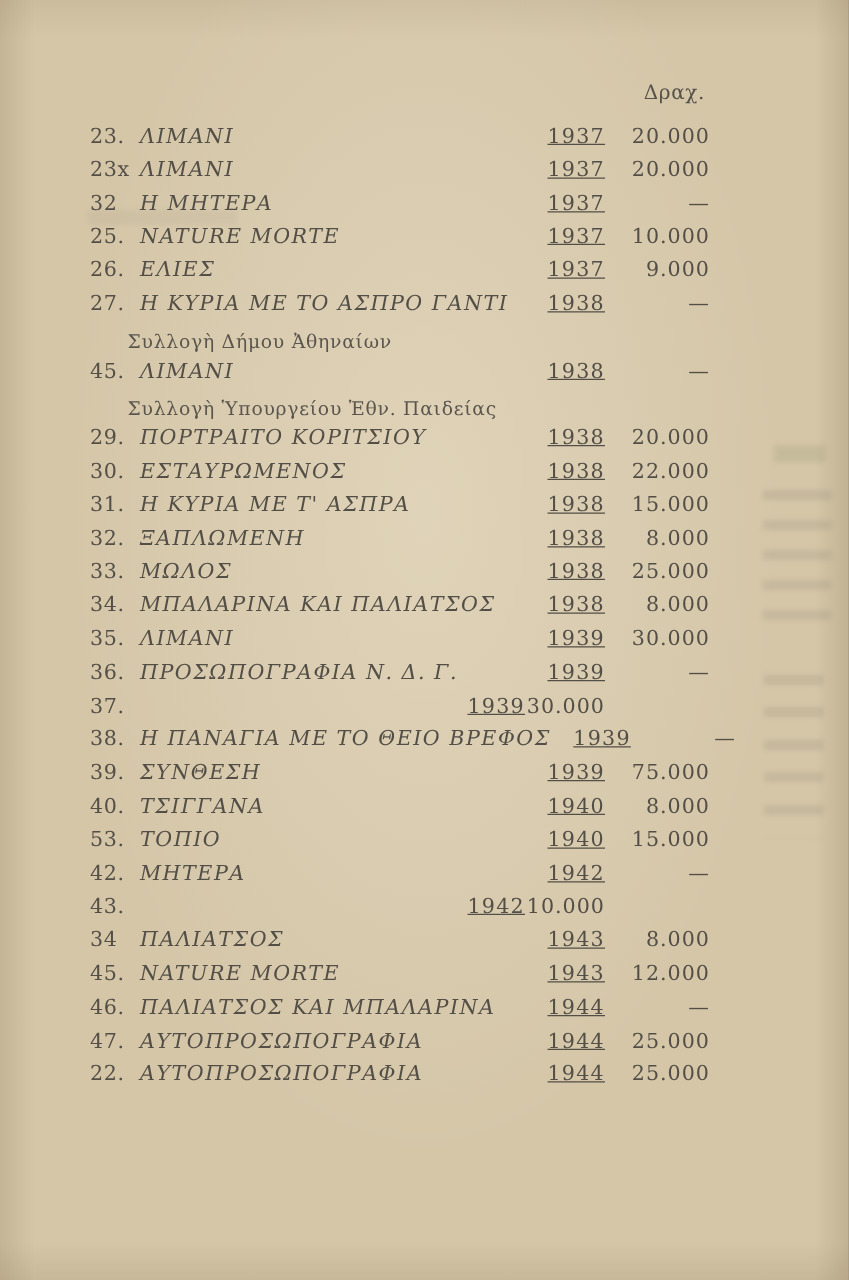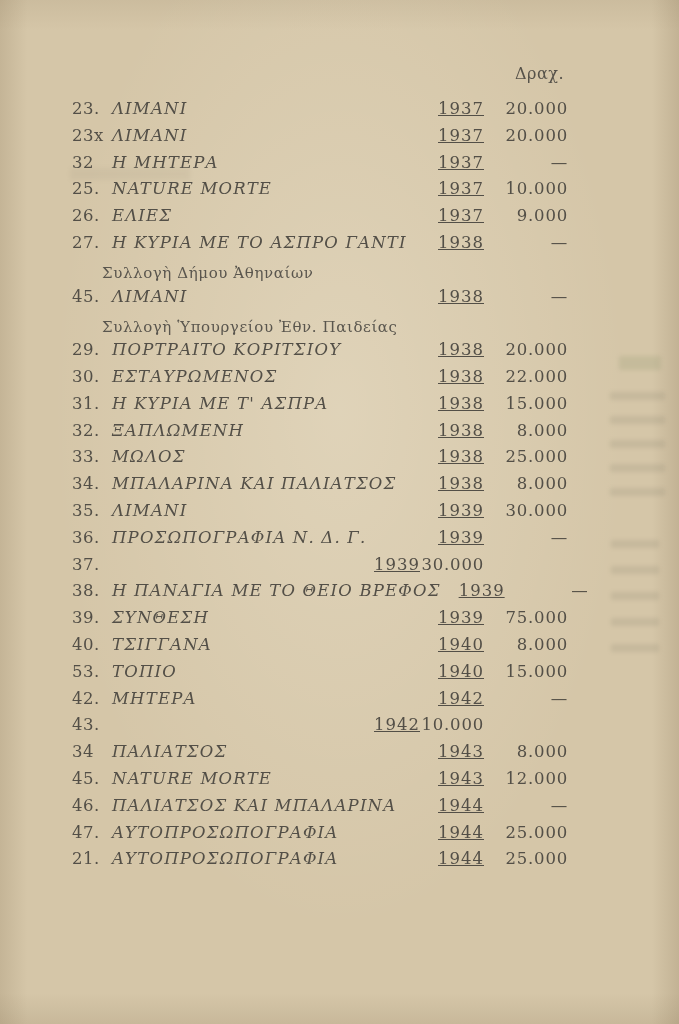--- a/index.html
+++ b/index.html
@@ -241,20 +241,20 @@
           <span class="col-year">1944</span>
           <span class="col-price">—</span>
         </div>
         <div class="row">
           <span class="col-num">47.</span>
           <span class="col-title">ΑΥΤΟΠΡΟΣΩΠΟΓΡΑΦΙΑ</span>
           <span class="col-year">1944</span>
           <span class="col-price">25.000</span>
         </div>
         <div class="row">
-          <span class="col-num">21.</span>
+          <span class="col-num">22.</span>
           <span class="col-title">ΑΥΤΟΠΡΟΣΩΠΟΓΡΑΦΙΑ</span>
           <span class="col-year">1944</span>
           <span class="col-price">25.000</span>
         </div>
       </div>
   </div>
 </div>
 
 </body></html>

